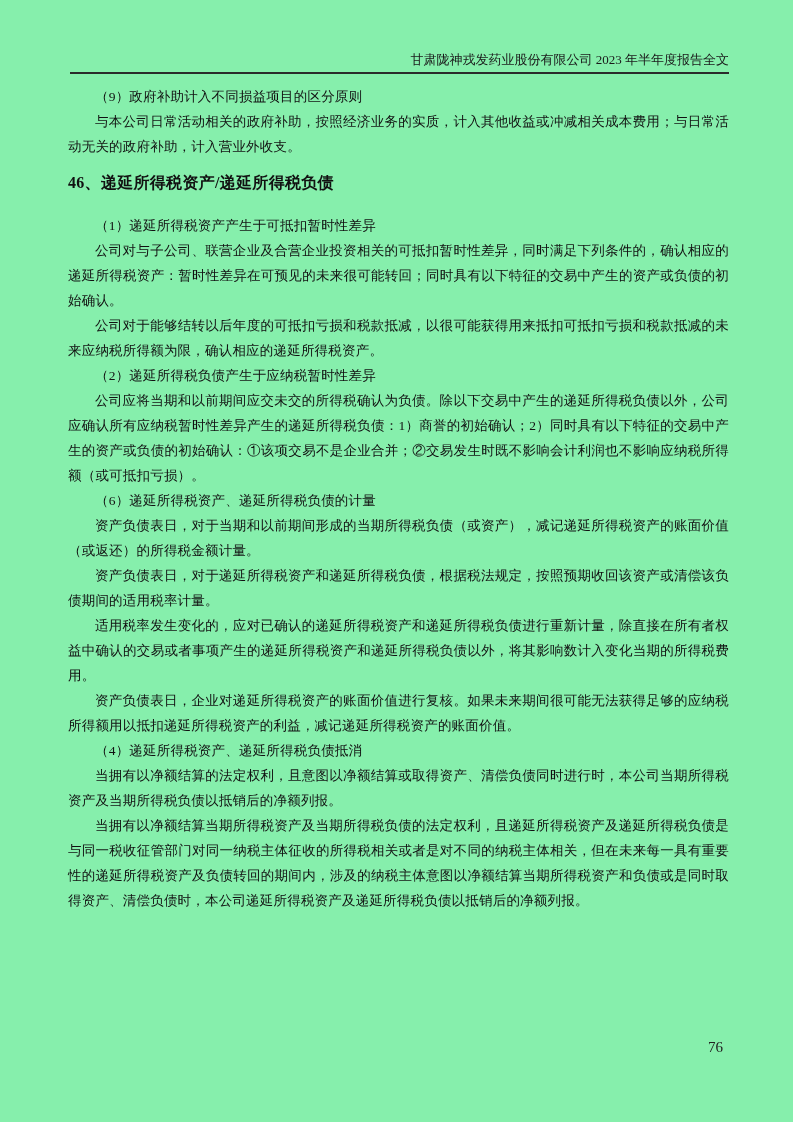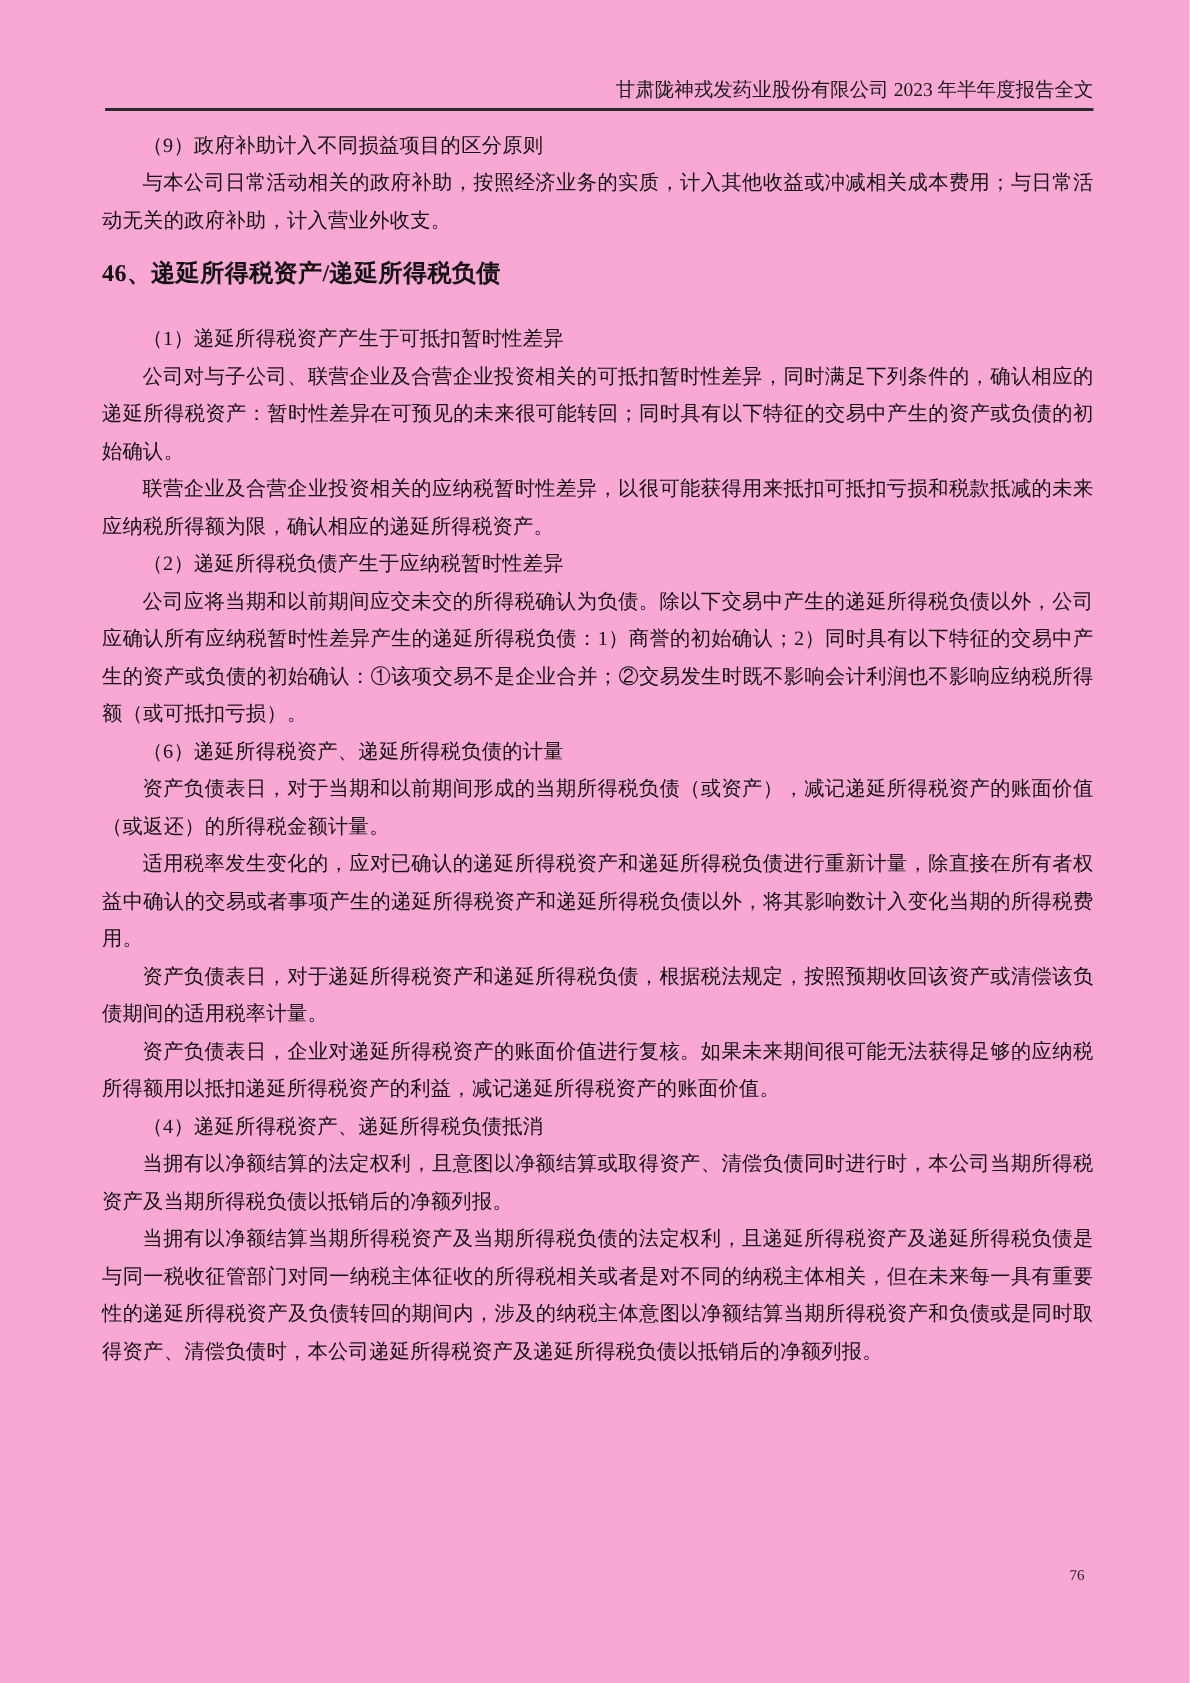--- a/index.html
+++ b/index.html
@@ -11,21 +11,21 @@
     width: 793px;
     height: 1122px;
     position: relative;
     font-family: "Liberation Serif", "DejaVu Serif", serif;
     color: #111111;
     overflow: hidden;
   }
   .page {
     position: absolute;
     inset: 0;
-    background: #f9a8d4;
+    background: #86efac;
   }
   .header {
     position: absolute;
     top: 52px;
     left: 68px;
     right: 64px;
     text-align: right;
     font-size: 13px;
     line-height: 16px;
     color: #1a1a1a;
@@ -58,21 +58,21 @@
     font-weight: bold;
     line-height: 24px;
     text-indent: 0;
     margin: 12px 0 18px 0;
     letter-spacing: 0.3px;
   }
   .footer-pagenum {
     position: absolute;
     right: 70px;
     bottom: 66px;
-    font-size: 10px;
+    font-size: 15px;
     color: #222222;
   }
 </style>
 </head>
 <body>
 
 <div class="page">
 
   <div class="header">
     <span>甘肃陇神戎发药业股份有限公司 2023 年半年度报告全文</span>
@@ -81,27 +81,27 @@
 
   <div class="content">
 
     <p>（9）政府补助计入不同损益项目的区分原则</p>
     <p>与本公司日常活动相关的政府补助，按照经济业务的实质，计入其他收益或冲减相关成本费用；与日常活动无关的政府补助，计入营业外收支。</p>
 
     <h2 class="h-major">46、递延所得税资产/递延所得税负债</h2>
 
     <p>（1）递延所得税资产产生于可抵扣暂时性差异</p>
     <p>公司对与子公司、联营企业及合营企业投资相关的可抵扣暂时性差异，同时满足下列条件的，确认相应的递延所得税资产：暂时性差异在可预见的未来很可能转回；同时具有以下特征的交易中产生的资产或负债的初始确认。</p>
-    <p>联营企业及合营企业投资相关的应纳税暂时性差异，以很可能获得用来抵扣可抵扣亏损和税款抵减的未来应纳税所得额为限，确认相应的递延所得税资产。</p>
+    <p>公司对于能够结转以后年度的可抵扣亏损和税款抵减，以很可能获得用来抵扣可抵扣亏损和税款抵减的未来应纳税所得额为限，确认相应的递延所得税资产。</p>
     <p>（2）递延所得税负债产生于应纳税暂时性差异</p>
     <p>公司应将当期和以前期间应交未交的所得税确认为负债。除以下交易中产生的递延所得税负债以外，公司应确认所有应纳税暂时性差异产生的递延所得税负债：1）商誉的初始确认；2）同时具有以下特征的交易中产生的资产或负债的初始确认：①该项交易不是企业合并；②交易发生时既不影响会计利润也不影响应纳税所得额（或可抵扣亏损）。</p>
     <p>（6）递延所得税资产、递延所得税负债的计量</p>
     <p>资产负债表日，对于当期和以前期间形成的当期所得税负债（或资产），减记递延所得税资产的账面价值（或返还）的所得税金额计量。</p>
+    <p>资产负债表日，对于递延所得税资产和递延所得税负债，根据税法规定，按照预期收回该资产或清偿该负债期间的适用税率计量。</p>
     <p>适用税率发生变化的，应对已确认的递延所得税资产和递延所得税负债进行重新计量，除直接在所有者权益中确认的交易或者事项产生的递延所得税资产和递延所得税负债以外，将其影响数计入变化当期的所得税费用。</p>
-    <p>资产负债表日，对于递延所得税资产和递延所得税负债，根据税法规定，按照预期收回该资产或清偿该负债期间的适用税率计量。</p>
     <p>资产负债表日，企业对递延所得税资产的账面价值进行复核。如果未来期间很可能无法获得足够的应纳税所得额用以抵扣递延所得税资产的利益，减记递延所得税资产的账面价值。</p>
     <p>（4）递延所得税资产、递延所得税负债抵消</p>
     <p>当拥有以净额结算的法定权利，且意图以净额结算或取得资产、清偿负债同时进行时，本公司当期所得税资产及当期所得税负债以抵销后的净额列报。</p>
     <p>当拥有以净额结算当期所得税资产及当期所得税负债的法定权利，且递延所得税资产及递延所得税负债是与同一税收征管部门对同一纳税主体征收的所得税相关或者是对不同的纳税主体相关，但在未来每一具有重要性的递延所得税资产及负债转回的期间内，涉及的纳税主体意图以净额结算当期所得税资产和负债或是同时取得资产、清偿负债时，本公司递延所得税资产及递延所得税负债以抵销后的净额列报。</p>
 
   </div>
 
   <div class="footer-pagenum">76</div>
 
 </div>

